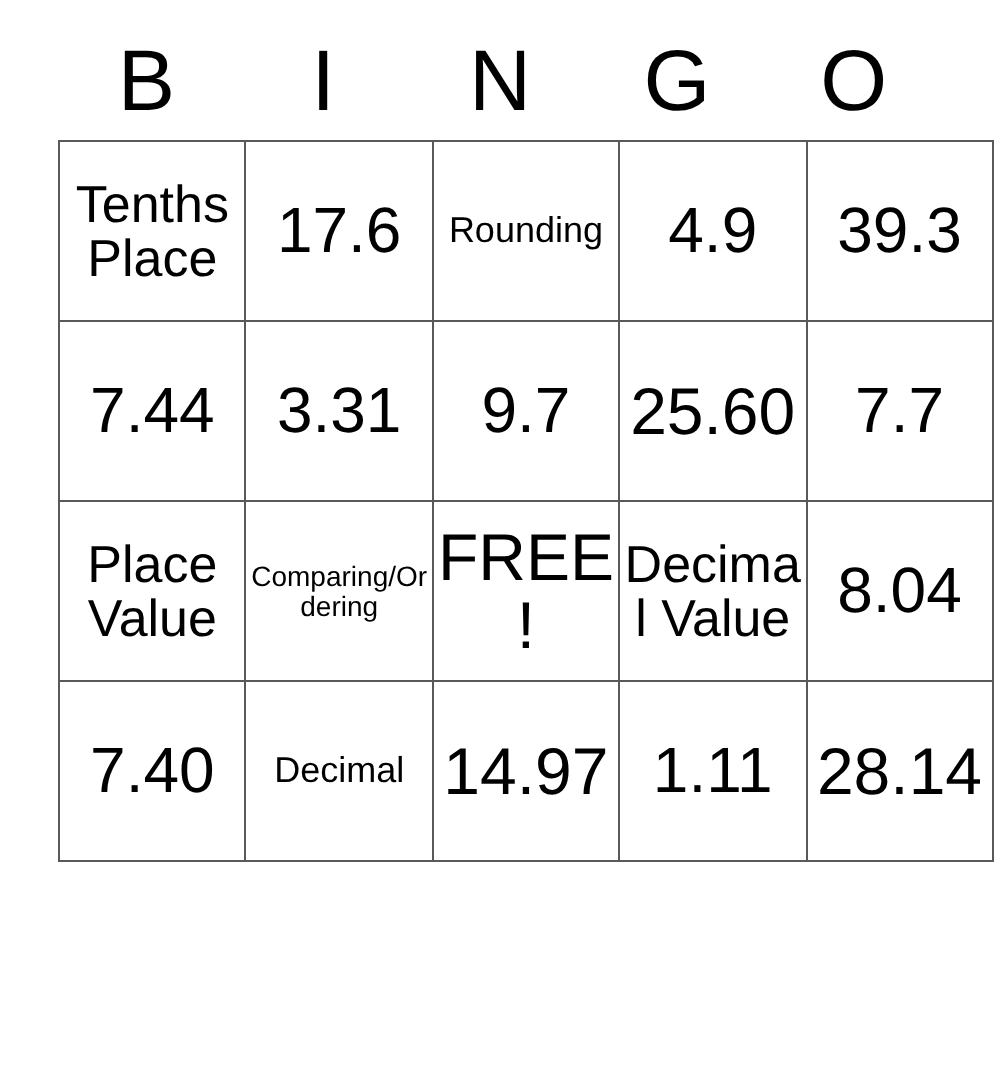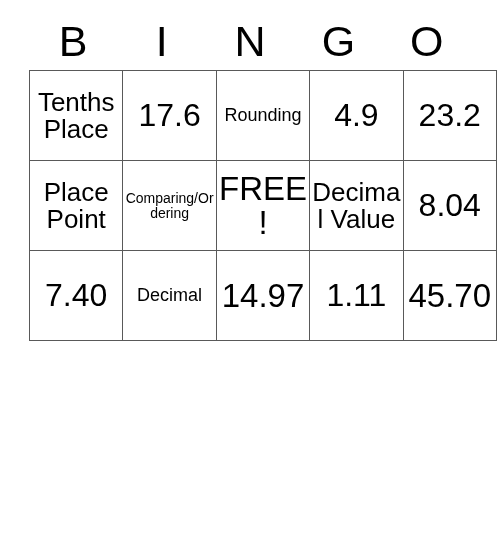--- a/index.html
+++ b/index.html
@@ -98,26 +98,43 @@
         <td>
             <span class="cell-text sz-xl">17.6</span>
           </td>
         <td>
             <span class="cell-text sz-sm">Rounding</span>
           </td>
         <td>
             <span class="cell-text sz-xl">4.9</span>
           </td>
         <td>
-            <span class="cell-text sz-xl">23.2</span>
+            <span class="cell-text sz-xl">39.3</span>
           </td>
       </tr>
       <tr>
         <td>
-            <span class="cell-text sz-md">Place Point</span>
+            <span class="cell-text sz-xl">7.44</span>
+          </td>
+        <td>
+            <span class="cell-text sz-xl">3.31</span>
+          </td>
+        <td>
+            <span class="cell-text sz-xl">9.7</span>
+          </td>
+        <td>
+            <span class="cell-text sz-lg">25.60</span>
+          </td>
+        <td>
+            <span class="cell-text sz-xl">7.7</span>
+          </td>
+      </tr>
+      <tr>
+        <td>
+            <span class="cell-text sz-md">Place Value</span>
           </td>
         <td>
             <span class="cell-text sz-xxs">Comparing/Ordering</span>
           </td>
         <td>
             <span class="cell-text sz-lg">FREE!</span>
           </td>
         <td>
             <span class="cell-text sz-md">Decimal Value</span>
           </td>
@@ -132,19 +149,19 @@
         <td>
             <span class="cell-text sz-sm">Decimal</span>
           </td>
         <td>
             <span class="cell-text sz-lg">14.97</span>
           </td>
         <td>
             <span class="cell-text sz-xl">1.11</span>
           </td>
         <td>
-            <span class="cell-text sz-lg">45.70</span>
+            <span class="cell-text sz-lg">28.14</span>
           </td>
       </tr>
     </tbody>
   </table>
 
 </div>
 
 </body></html>

